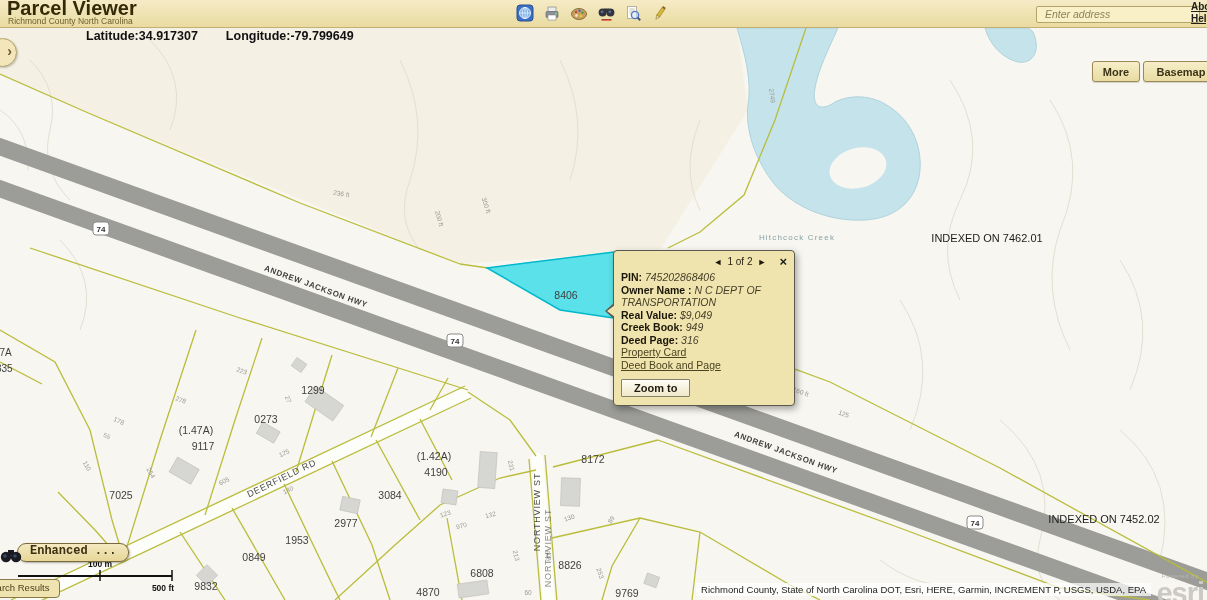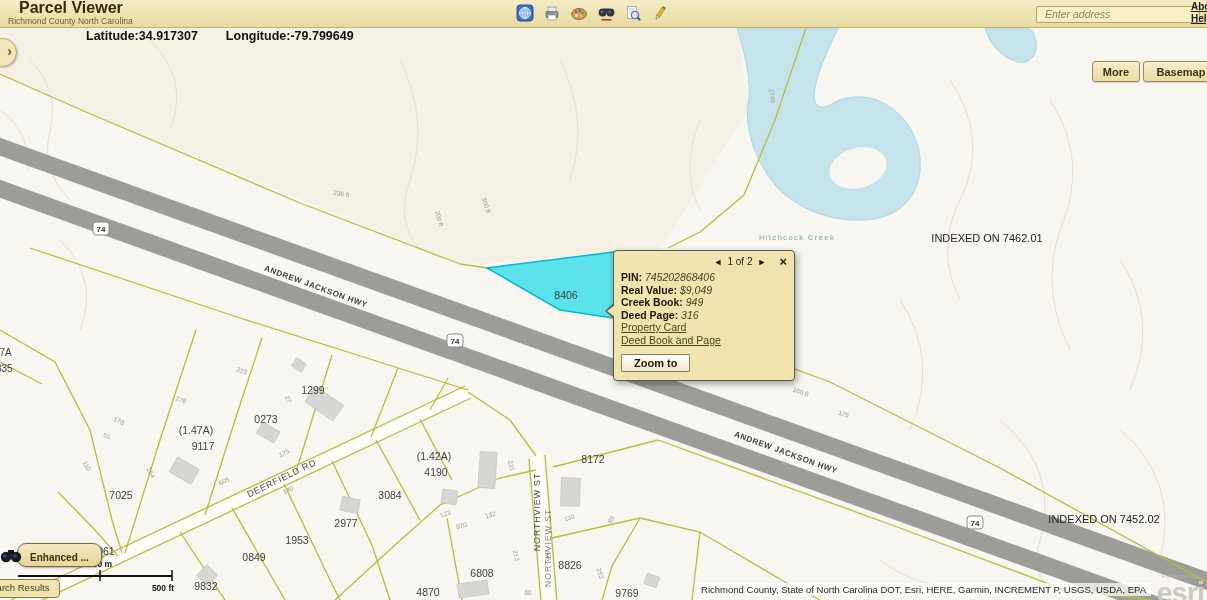--- a/index.html
+++ b/index.html
@@ -2,21 +2,21 @@
 <html><head>
 <meta charset="utf-8">
 <style>
   html,body{margin:0;padding:0;}
   body{width:1207px;height:600px;overflow:hidden;position:relative;
        font-family:"Liberation Sans",sans-serif;background:#f8f6f0;}
 
   
   .hdr{position:absolute;left:0;top:0;width:1207px;height:27px;z-index:20;
        background:linear-gradient(#f5ebc6,#e9dba0);border-bottom:1px solid #c2b176;}
-  .hdr-title{position:absolute;left:7px;top:0px;font-size:16px;font-weight:bold;color:#332a08;line-height:16px;margin-left:12px;}
+  .hdr-title{position:absolute;left:7px;top:0px;font-size:20px;font-weight:bold;color:#332a08;line-height:16px;}
   .hdr-sub{position:absolute;left:8px;top:16px;font-size:8.5px;color:#6b5e2e;}
   .toolbar{position:absolute;left:515px;top:2px;display:flex;gap:7px;}
   .tool{width:20px;height:21px;display:flex;align-items:center;justify-content:center;cursor:pointer;}
   .addr{position:absolute;left:1036px;top:4px;}
   .addr input{width:146px;height:15px;background:#faf0c8;border:1px solid #b3a469;border-radius:2px;
       font-family:"Liberation Sans",sans-serif;font-size:10.5px;font-style:italic;color:#6d6340;padding:0 8px;}
   .addr input::placeholder{color:#8d8257;font-style:italic;}
   .hdr-links{position:absolute;left:1191px;top:1px;display:flex;flex-direction:column;line-height:12px;}
   .hdr-links a{font-size:10px;font-weight:bold;color:#21201c;text-decoration:underline;white-space:nowrap;cursor:pointer;}
 
@@ -48,22 +48,22 @@
   .fld{line-height:12.5px;}
   .fld b{color:#191507;}
   .fld i{color:#45402a;}
   .plink{display:block;line-height:13px;color:#4a4420;text-decoration:underline;cursor:pointer;}
   .zoomto{margin-top:7px;background:linear-gradient(#fffef7,#efe7c8);border:1px solid #83836f;border-radius:1px;
          font-family:"Liberation Sans",sans-serif;font-size:11px;font-weight:bold;color:#1e1c10;padding:2px 12px;cursor:pointer;text-align:center;}
 
   
   .binoc{position:absolute;left:0px;top:546px;z-index:6;}
   .enhanced{position:absolute;left:17px;top:543px;z-index:5;background:linear-gradient(#f4e9c0,#e6d698);
-         border:1px solid #7a6a3a;border-radius:9px;padding:8px 12px 3px;font-size:10px;font-weight:bold;
-         color:#3a2f10;cursor:pointer;box-shadow:1px 1px 2px rgba(0,0,0,.3);}
+         border:1px solid #7a6a3a;border-radius:9px;padding:0 12px 3px;font-size:12px;font-weight:bold;
+         color:#3a2f10;cursor:pointer;box-shadow:1px 1px 2px rgba(0,0,0,.3);font-family:Liberation Mono, monospace;}
   .sr-tab{position:absolute;left:-26px;top:579px;z-index:6;background:#efe3b0;border:1px solid #8a7a4a;
          border-radius:4px;padding:2px 10px 4px;font-size:9.5px;color:#4a3f1a;cursor:pointer;white-space:nowrap;}
 
   
   .attrib{position:absolute;right:56px;bottom:4px;z-index:5;background:rgba(255,255,255,.72);
          font-size:9.5px;color:#222;padding:1px 5px;white-space:nowrap;}
   .esri{position:absolute;right:3px;bottom:-6px;z-index:5;text-align:center;line-height:8px;}
   .esri .pb{font-size:6px;color:#b9b6b0;letter-spacing:.5px;}
   .esri .lg{font-size:29px;font-weight:800;color:#ccc9c2;letter-spacing:-1px;line-height:26px;}
 
@@ -352,20 +352,23 @@
   <div class="pager">
     <span class="pg">◄</span>
     <span class="cur">1 of 2</span>
     <span class="pg">►</span>
     <span class="close">×</span>
   </div>
   <div class="fld">
     <b>PIN:</b> <i>745202868406</i>
   </div>
   <div class="fld">
+    <b>Owner Name :</b> <i>N C DEPT OF TRANSPORTATION</i>
+  </div>
+  <div class="fld">
     <b>Real Value:</b> <i>$9,049</i>
   </div>
   <div class="fld">
     <b>Creek Book:</b> <i>949</i>
   </div>
   <div class="fld">
     <b>Deed Page:</b> <i>316</i>
   </div>
   <a class="plink">Property Card</a>
   <a class="plink">Deed Book and Page</a>

